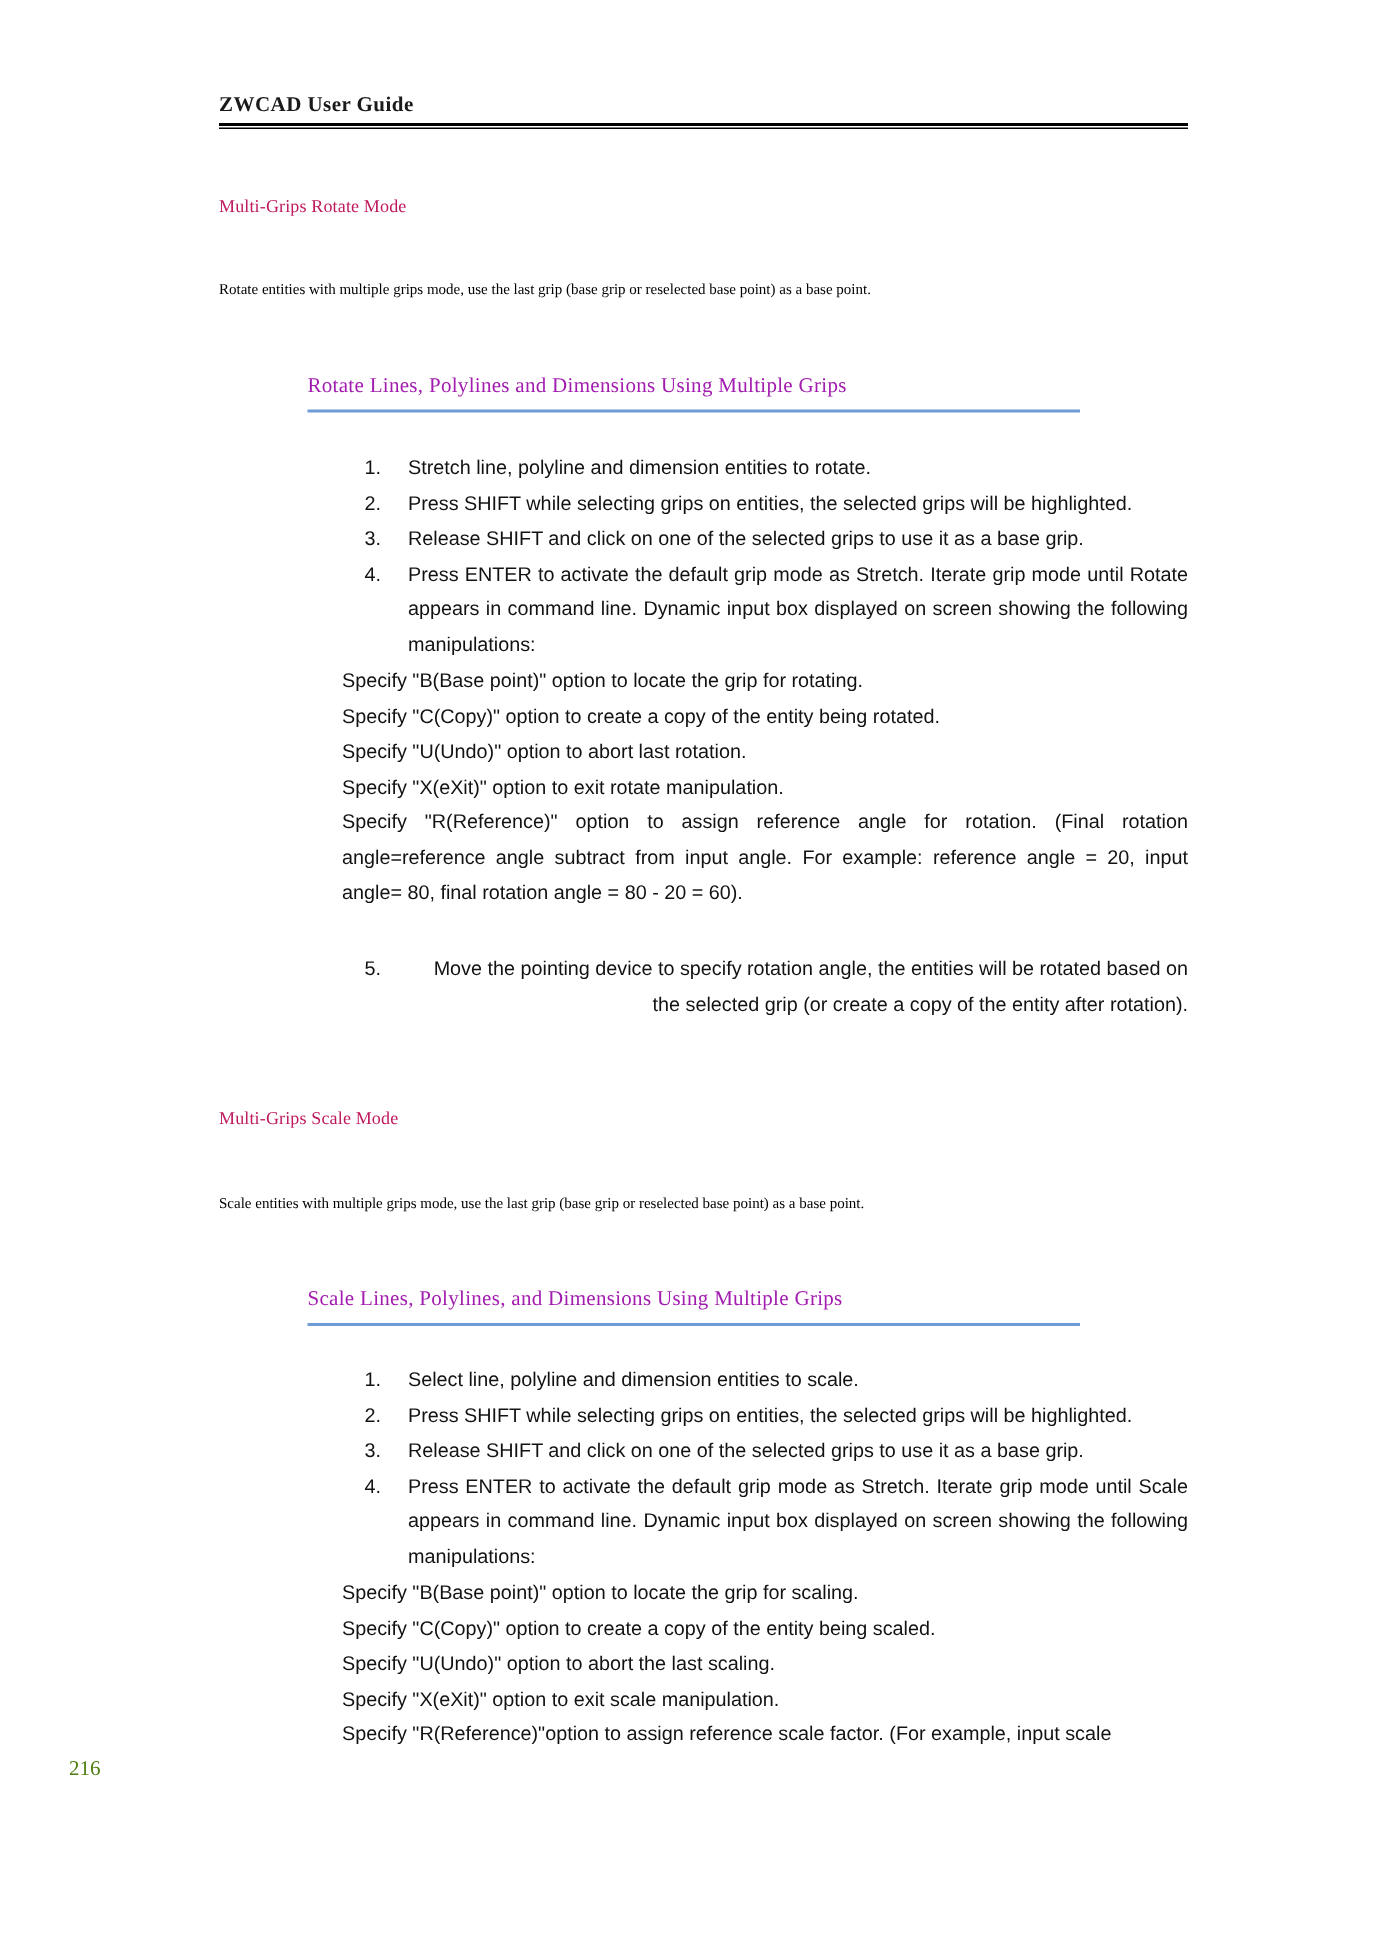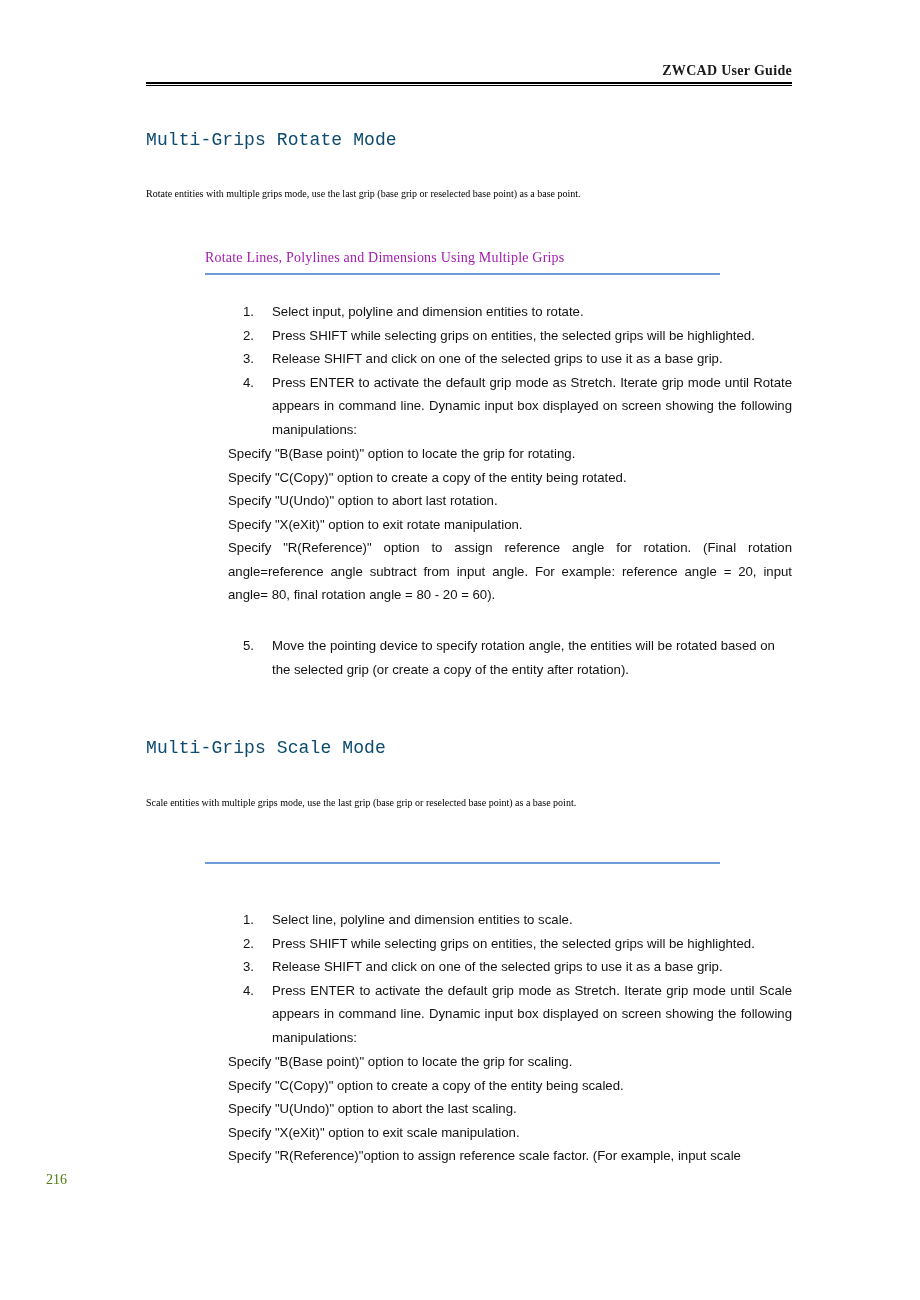--- a/index.html
+++ b/index.html
@@ -24,43 +24,43 @@
   .header-zone {
     position: absolute;
     left: 146px;
     top: 62px;
     width: 646px;
   }
   .header-title {
     font-family: "Liberation Serif", "DejaVu Serif", serif;
     font-size: 14px;
     font-weight: bold;
-    text-align: right;
+    text-align: left;
     letter-spacing: 0.3px;
     line-height: 18px;
     color: #1a1a1a;
   }
   .header-rule-thick {
     margin-top: 2px;
     height: 2px;
     background: #000000;
   }
   .header-rule-thin {
     margin-top: 1px;
     height: 1px;
     background: #000000;
   }
 
   
   .section-heading {
     position: absolute;
-    font-family: Liberation Mono, monospace;
-    font-size: 18px;
+    font-family: Liberation Serif, serif;
+    font-size: 12px;
     font-weight: 400;
-    color: #0c4a6e;
+    color: #be185d;
     letter-spacing: 0.1px;
     white-space: nowrap;
   }
 
   
   .intro-para {
     position: absolute;
     left: 146px;
     width: 646px;
     font-family: "Liberation Serif", "DejaVu Serif", serif;
@@ -109,21 +109,21 @@
   .num-item > .marker {
     position: absolute;
     left: 0;
     top: 0;
     width: 24px;
   }
   .num-item > .itext {
     display: block;
   }
   .num-item.wrap > .itext {
-    text-align: left;
+    text-align: right;
   }
 
   
   .specify-block {
     position: absolute;
     left: 228px;
     width: 564px;
     font-family: "Liberation Sans", "DejaVu Sans", sans-serif;
     font-size: 13.2px;
     line-height: 23.5px;
@@ -180,21 +180,21 @@
   <div class="intro-para" style="top:181px;">Rotate entities with multiple grips mode, use the last grip (base grip or reselected base point) as a base point.</div>
 
   <div class="subhead-block" style="top:248px;">
     <div class="subhead-text">Rotate Lines, Polylines and Dimensions Using Multiple Grips</div>
     <div class="subhead-rule"></div>
   </div>
 
   <div class="num-list" style="top:300px;">
     <div class="num-item">
       <span class="marker">1.</span>
-      <span class="itext">Select input, polyline and dimension entities to rotate.</span>
+      <span class="itext">Stretch line, polyline and dimension entities to rotate.</span>
     </div>
     <div class="num-item">
       <span class="marker">2.</span>
       <span class="itext">Press SHIFT while selecting grips on entities, the selected grips will be highlighted.</span>
     </div>
     <div class="num-item">
       <span class="marker">3.</span>
       <span class="itext">Release SHIFT and click on one of the selected grips to use it as a base grip.</span>
     </div>
     <div class="num-item">
@@ -216,20 +216,21 @@
       <span class="marker">5.</span>
       <span class="itext">Move the pointing device to specify rotation angle, the entities will be rotated based on the selected grip (or create a copy of the entity after rotation).</span>
     </div>
   </div>
 
   <div class="section-heading" style="left:146px; top:738px;">Multi-Grips Scale Mode</div>
 
   <div class="intro-para" style="top:790px;">Scale entities with multiple grips mode, use the last grip (base grip or reselected base point) as a base point.</div>
 
   <div class="subhead-block" style="top:857px;">
+    <div class="subhead-text">Scale Lines, Polylines, and Dimensions Using Multiple Grips</div>
     <div class="subhead-rule"></div>
   </div>
 
   <div class="num-list" style="top:908px;">
     <div class="num-item">
       <span class="marker">1.</span>
       <span class="itext">Select line, polyline and dimension entities to scale.</span>
     </div>
     <div class="num-item">
       <span class="marker">2.</span>

